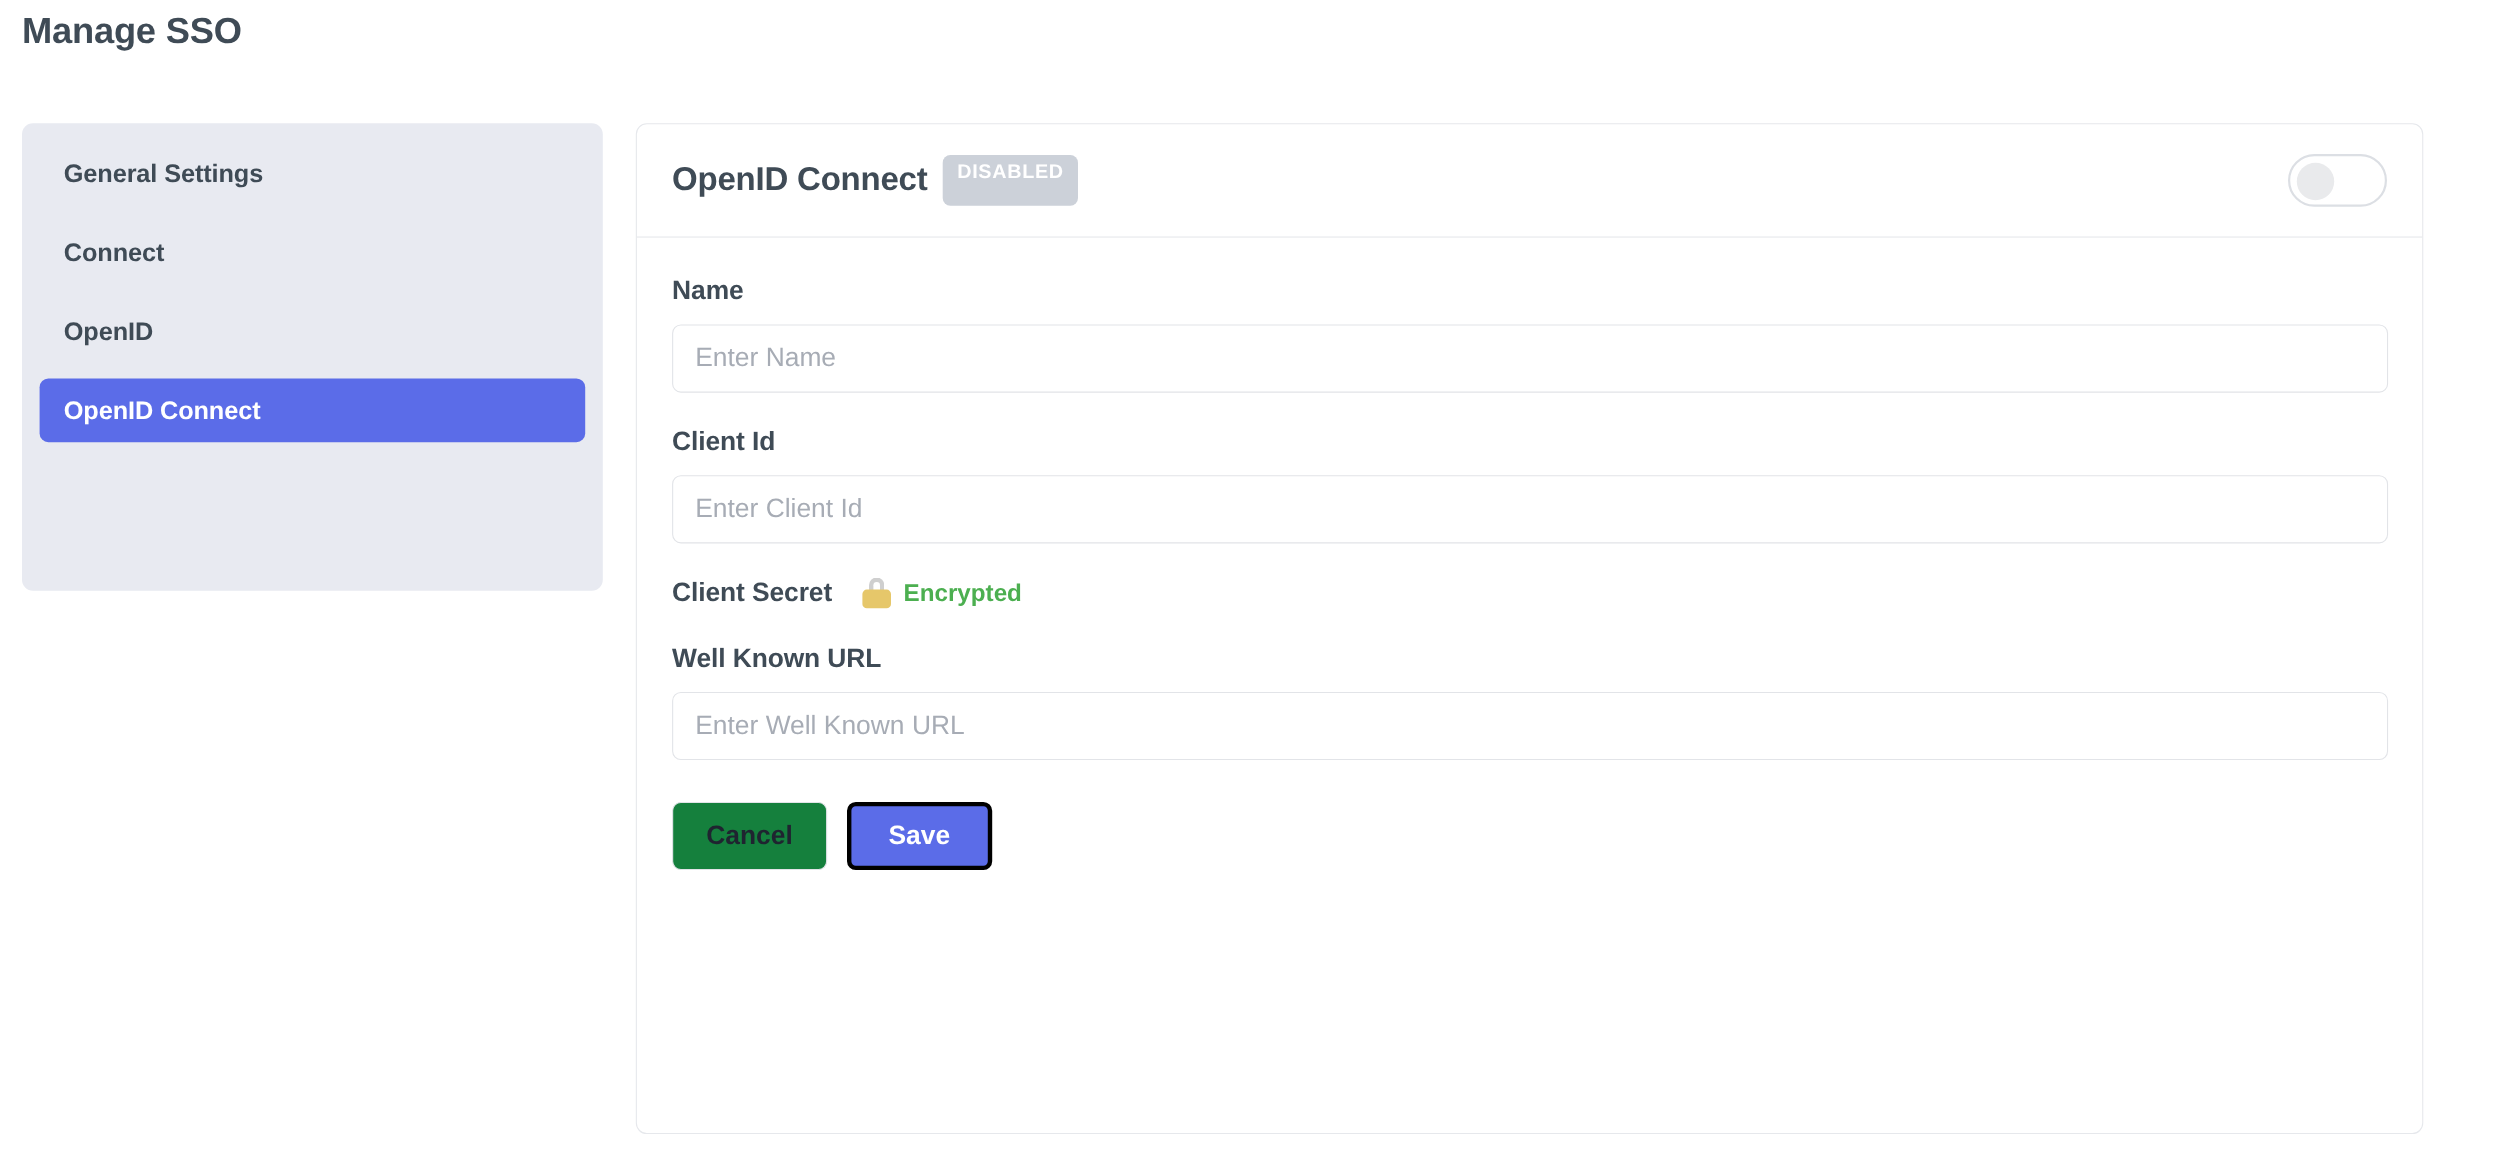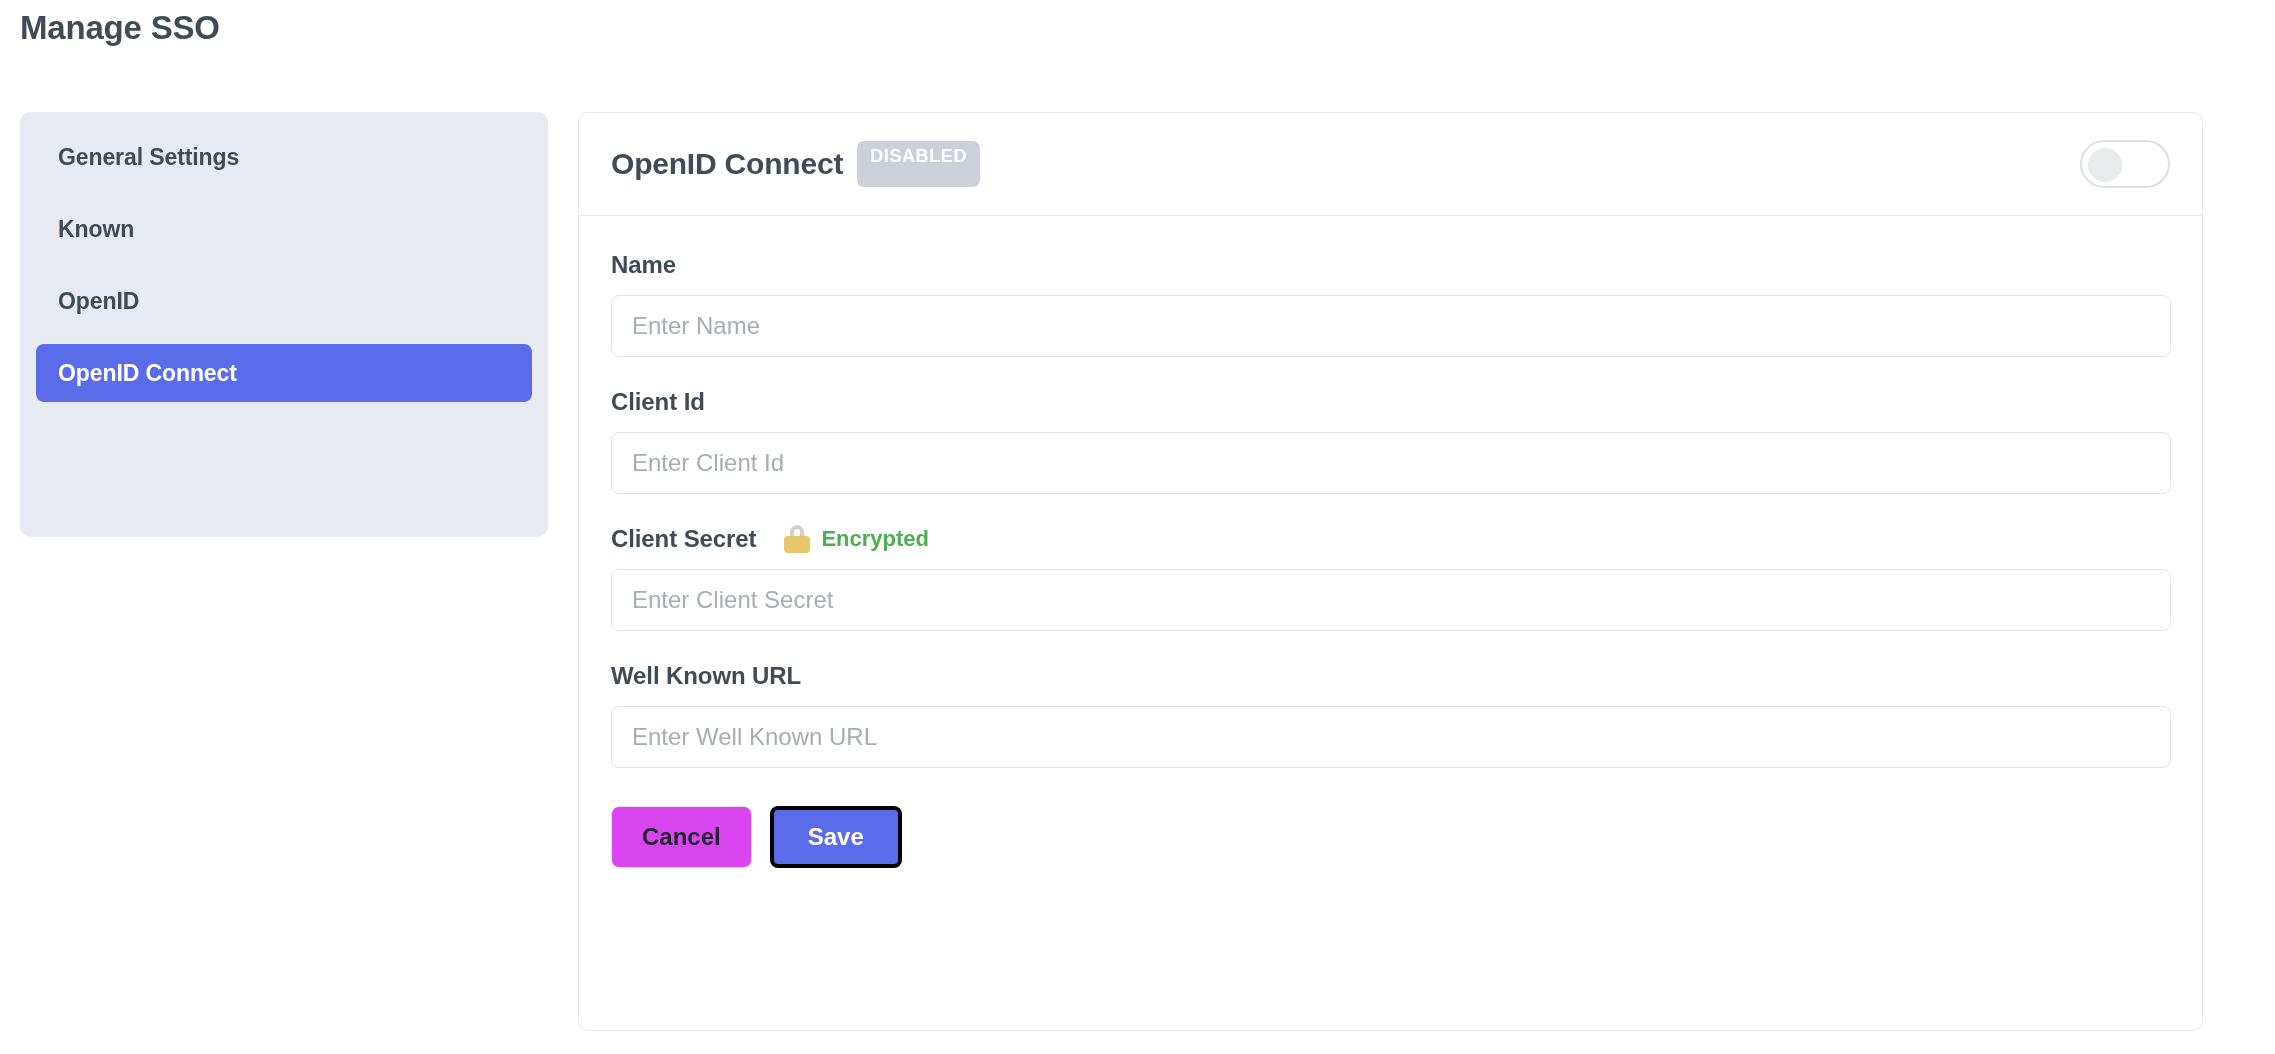--- a/index.html
+++ b/index.html
@@ -210,21 +210,21 @@
     font-size: 24px;
     font-weight: bold;
     border-radius: 8px;
     cursor: pointer;
     height: 62px;
     padding: 0 30px;
     line-height: 1;
   }
 
   .btn-cancel {
-    background: #d946ef;
+    background: #15803d;
     border: 1px solid #e2e4e8;
     color: #1f2430;
   }
 
   .btn-save {
     background: #5b6ce8;
     border: 4px solid #000000;
     color: #ffffff;
     margin-left: 18px;
     padding: 0 34px;
@@ -236,21 +236,21 @@
 
 <div class="page">
 
   <h1 class="page-title">Manage SSO</h1>
 
   <nav class="sidebar">
     <div class="sidebar-item spacer-gap">
       <span>General Settings</span>
     </div>
     <div class="sidebar-item spacer-gap">
-      <span>Known</span>
+      <span>Connect</span>
     </div>
     <div class="sidebar-item spacer-gap">
       <span>OpenID</span>
     </div>
     <div class="sidebar-item active spacer-gap">
       <span>OpenID Connect</span>
     </div>
   </nav>
 
   <section class="card">
@@ -284,21 +284,20 @@
         <div class="field-label-row">
           <span class="field-label">Client Secret</span>
           <span class="encrypted-wrap">
             <span class="lock-icon">
               <span class="shackle"></span>
               <span class="body"></span>
             </span>
             <span class="encrypted-text">Encrypted</span>
           </span>
         </div>
-        <input class="text-input" type="text" placeholder="Enter Client Secret" style="">
       </div>
 
       <div class="field">
         <div class="field-label-row">
           <span class="field-label">Well Known URL</span>
         </div>
         <input class="text-input" type="text" placeholder="Enter Well Known URL" style="">
       </div>
 
       <div class="button-row">

